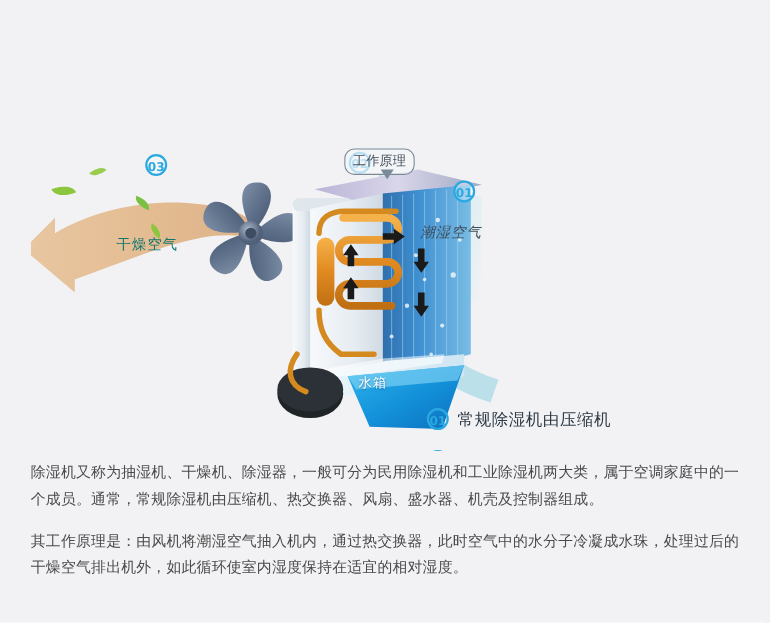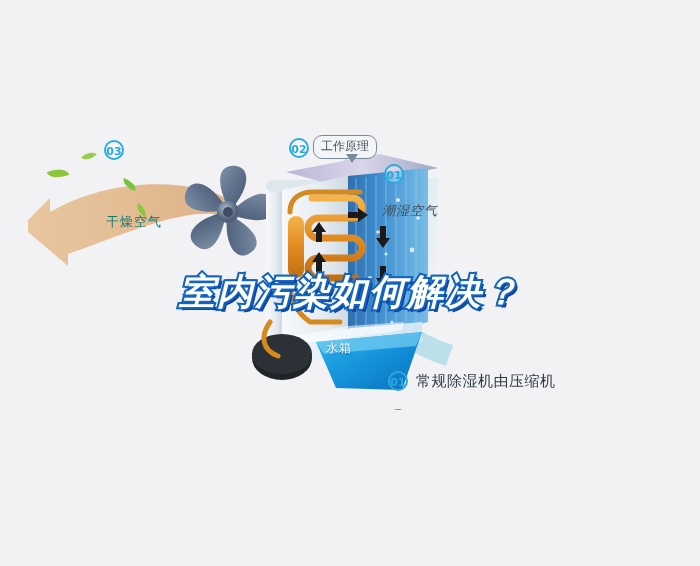--- a/index.html
+++ b/index.html
@@ -127,20 +127,21 @@
     height: 20px;
     border-radius: 50%;
     border: 2px solid #2aa9e0;
     color: #2aa9e0;
     font-size: 11px;
     font-weight: bold;
     line-height: 20px;
     text-align: center;
     box-sizing: border-box;
     background: rgba(255,255,255,.35);
+    margin-left: 28px;
   }
   .lbl {
     position: absolute;
     font-size: 13px;
     color: #3e4a55;
     white-space: nowrap;
     letter-spacing: 1px;
   }
   .badge-03 { left: 104px; top: 22px; }
   .lbl-dry  { left: 106px; top: 95px; color:#0f766e; }
@@ -418,20 +419,19 @@
       </div>
       <div class="step">
         <div class="num">02</div>
         <div class="txt">潮湿空气经过蒸发器冷凝成水珠</div>
       </div>
 
     </div>
 
   </div>
 
-  <div class="overlay">
-    <span class="overlay-text">室内污染如何解决？</span>
+
+  <div class="copy">
+    <p>除湿机又称为抽湿机、干燥机、除湿器，一般可分为民用除湿机和工业除湿机两大类，属于空调家庭中的一个成员。通常，常规除湿机由压缩机、热交换器、风扇、盛水器、机壳及控制器组成。</p>
+    <p>其工作原理是：由风机将潮湿空气抽入机内，通过热交换器，此时空气中的水分子冷凝成水珠，处理过后的干燥空气排出机外，如此循环使室内湿度保持在适宜的相对湿度。</p>
   </div>
 
-  <div class="copy">
-  </div>
-
 </div>
 
 </body></html>

